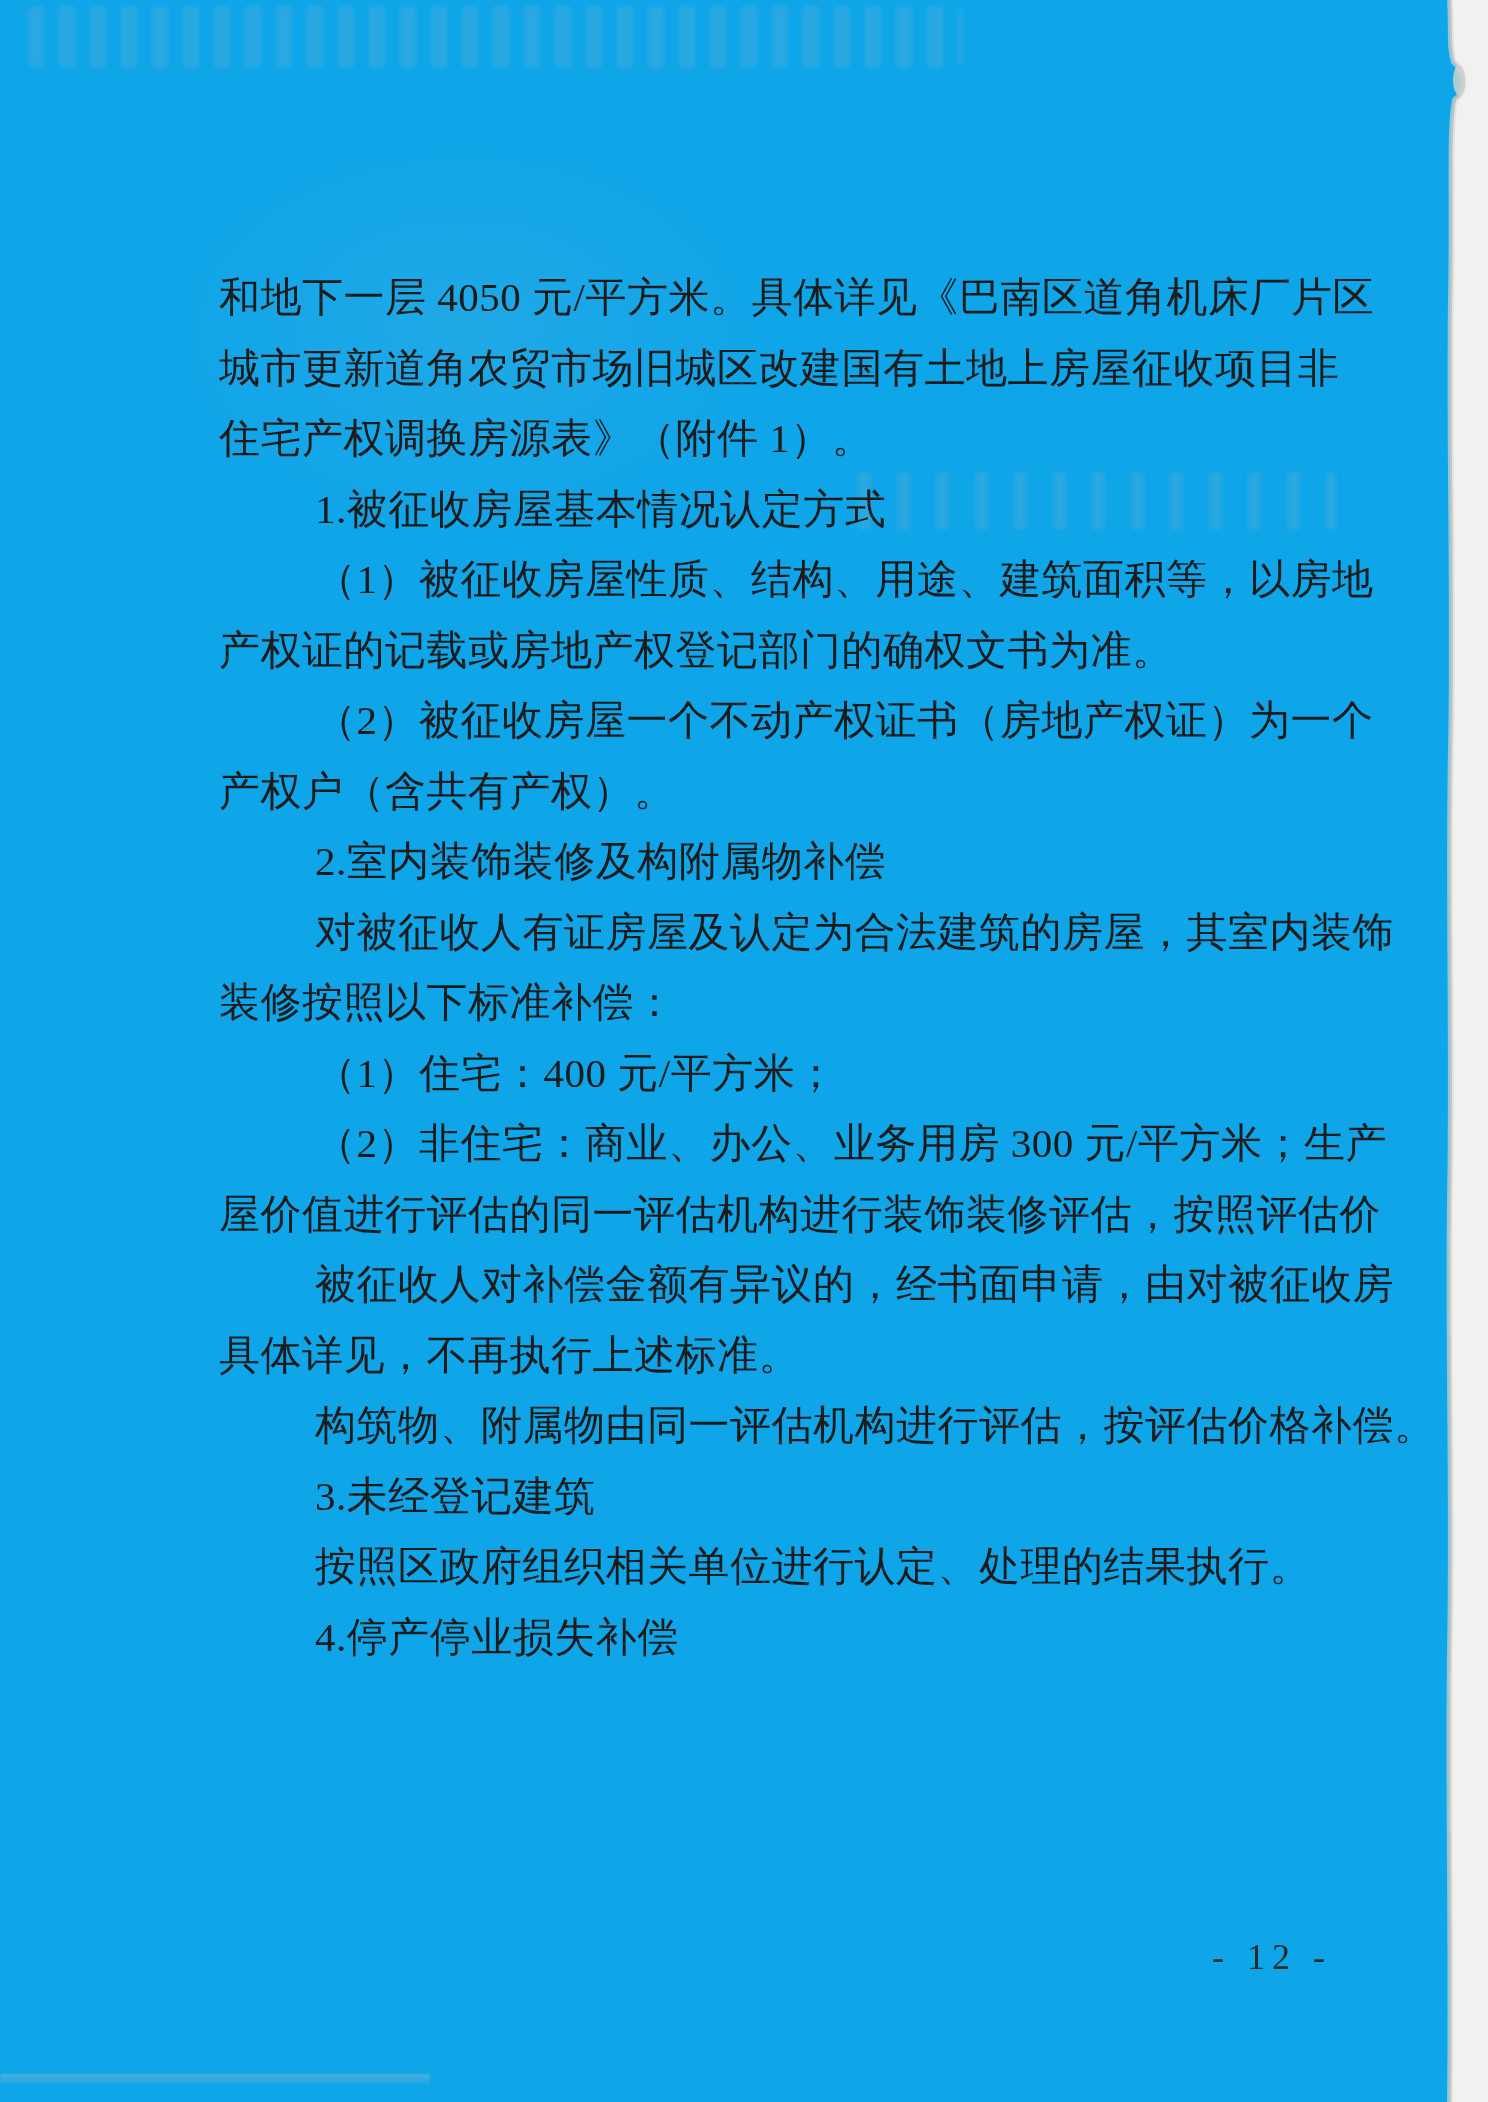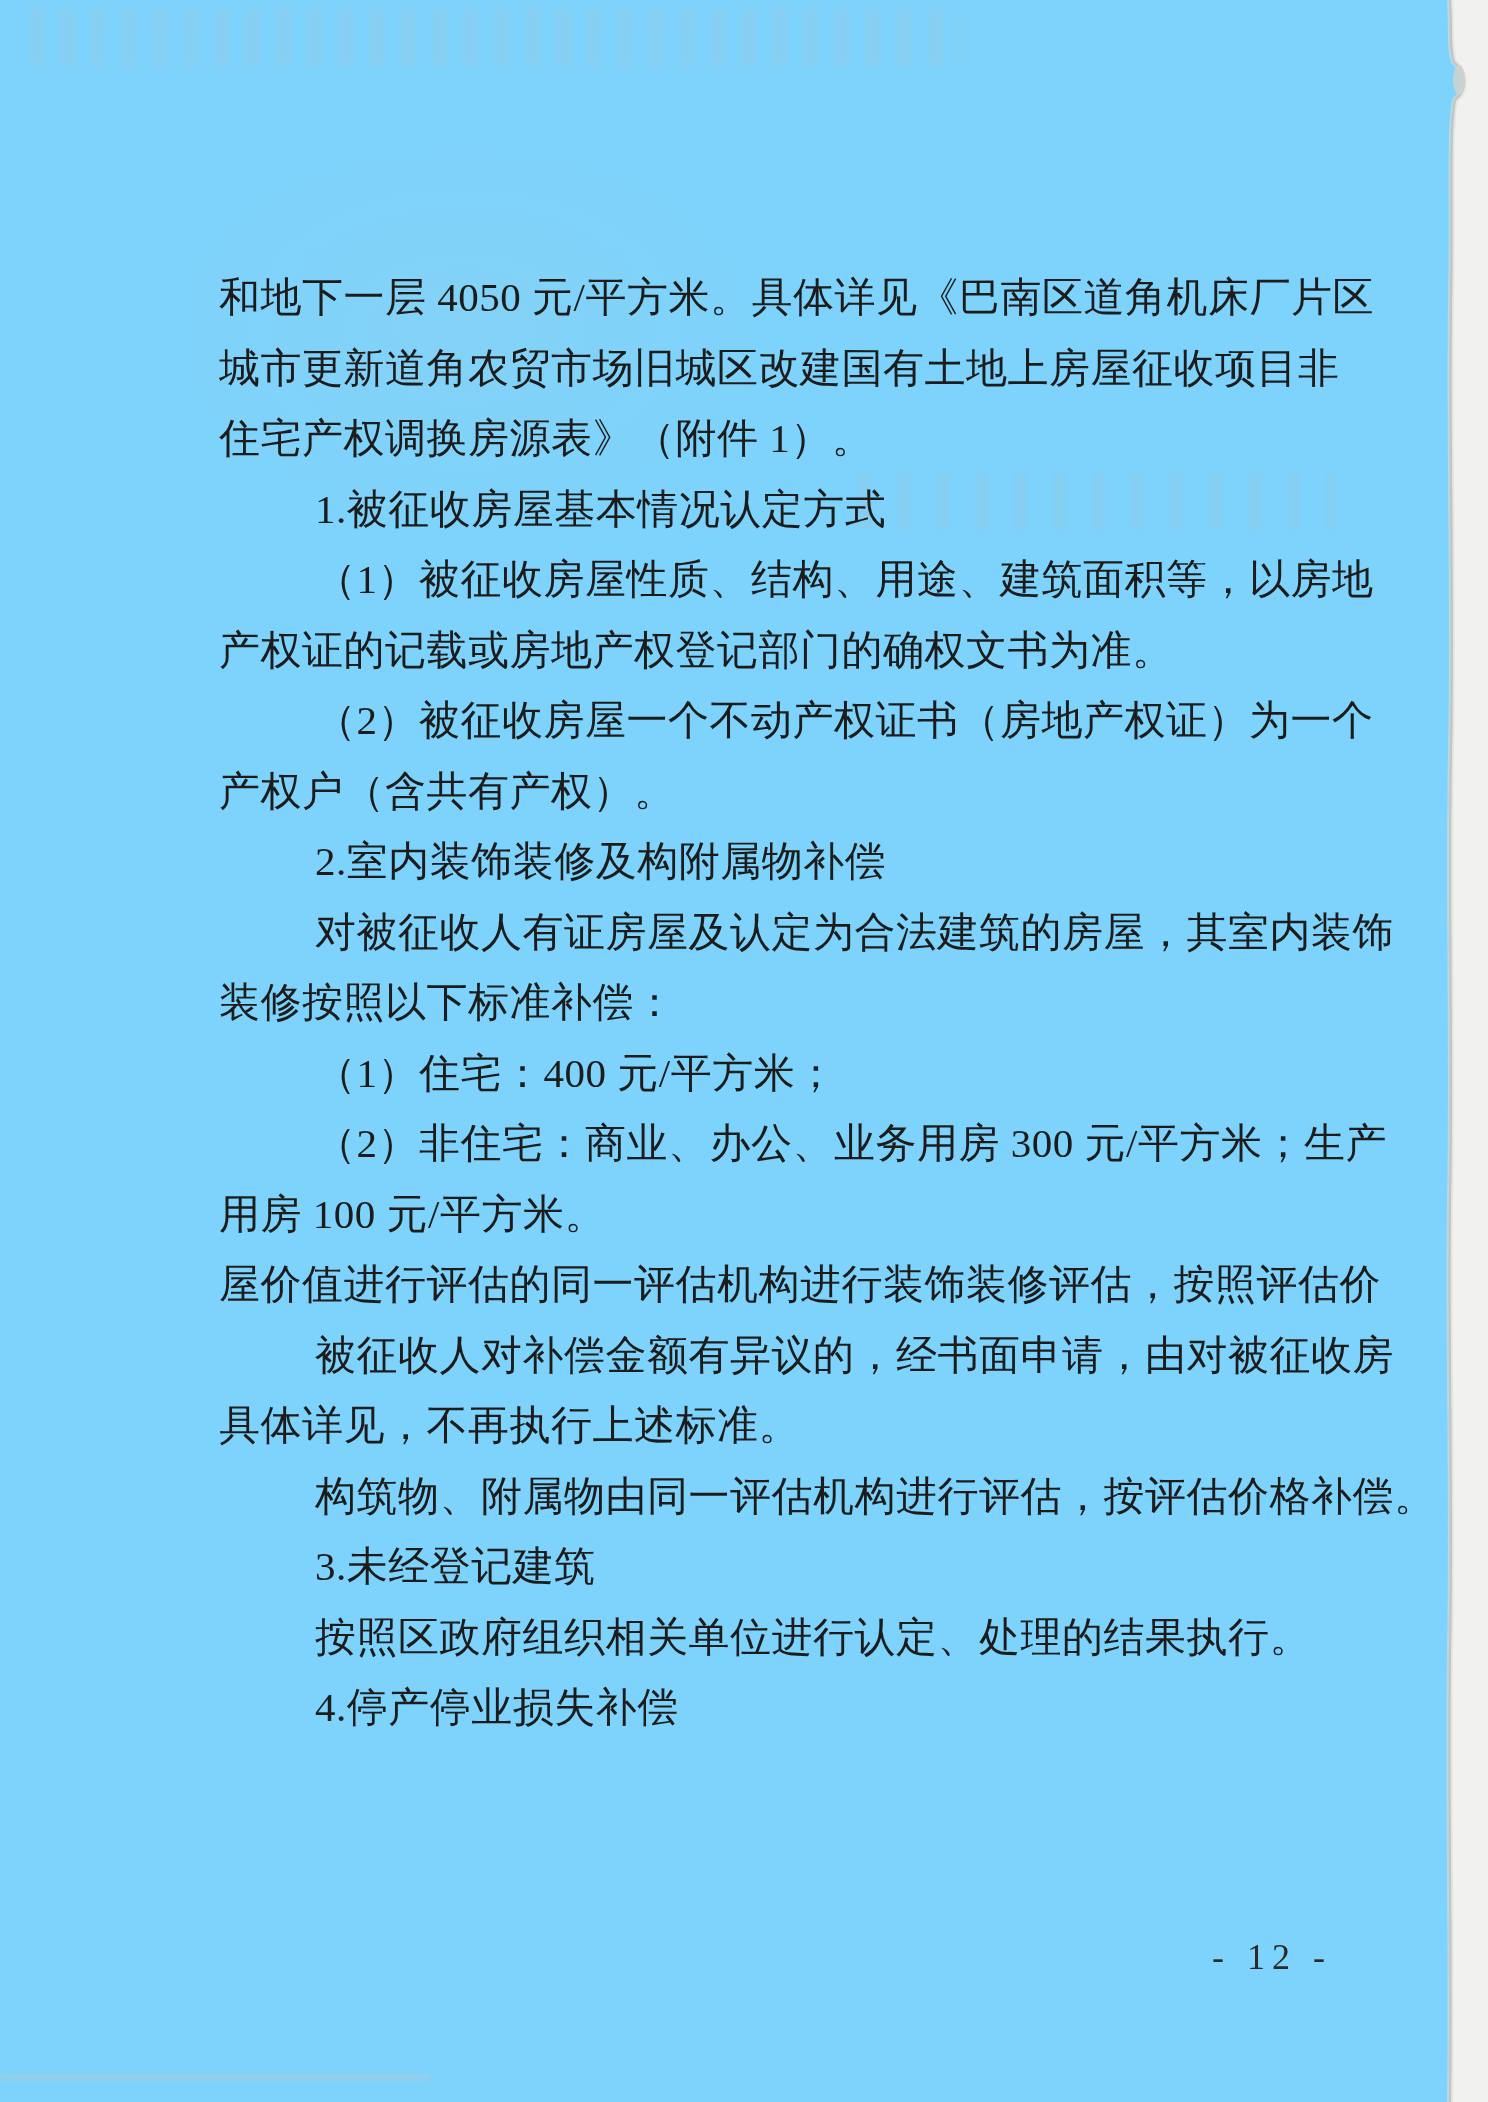--- a/index.html
+++ b/index.html
@@ -9,21 +9,21 @@
     height: 2102px;
     background: #eeeeec;
     font-family: "Liberation Serif", "DejaVu Serif", serif;
     overflow: hidden;
   }
   .page {
     position: absolute;
     left: 0; top: 0;
     width: 1488px;
     height: 2102px;
-    background: #7dd3fc;
+    background: #0ea5e9;
     overflow: hidden;
   }
   .edge-svg {
     position: absolute;
     left: 1428px;
     top: 0;
     width: 60px;
     height: 2102px;
   }
   .textblock {
@@ -102,21 +102,20 @@
     <div class="line ind">1.被征收房屋基本情况认定方式</div>
     <div class="line ind">（1）被征收房屋性质、结构、用途、建筑面积等，以房地</div>
     <div class="line">产权证的记载或房地产权登记部门的确权文书为准。</div>
     <div class="line ind">（2）被征收房屋一个不动产权证书（房地产权证）为一个</div>
     <div class="line">产权户（含共有产权）。</div>
     <div class="line ind">2.室内装饰装修及构附属物补偿</div>
     <div class="line ind">对被征收人有证房屋及认定为合法建筑的房屋，其室内装饰</div>
     <div class="line">装修按照以下标准补偿：</div>
     <div class="line ind">（1）住宅：400 元/平方米；</div>
     <div class="line ind">（2）非住宅：商业、办公、业务用房 300 元/平方米；生产</div>
-    <div class="line">用房 100 元/平方米。</div>
     <div class="line">屋价值进行评估的同一评估机构进行装饰装修评估，按照评估价</div>
     <div class="line ind">被征收人对补偿金额有异议的，经书面申请，由对被征收房</div>
     <div class="line">具体详见，不再执行上述标准。</div>
     <div class="line ind">构筑物、附属物由同一评估机构进行评估，按评估价格补偿。</div>
     <div class="line ind">3.未经登记建筑</div>
     <div class="line ind">按照区政府组织相关单位进行认定、处理的结果执行。</div>
     <div class="line ind">4.停产停业损失补偿</div>
   </div>
 
   <div class="pagenum">- 12 -</div>

